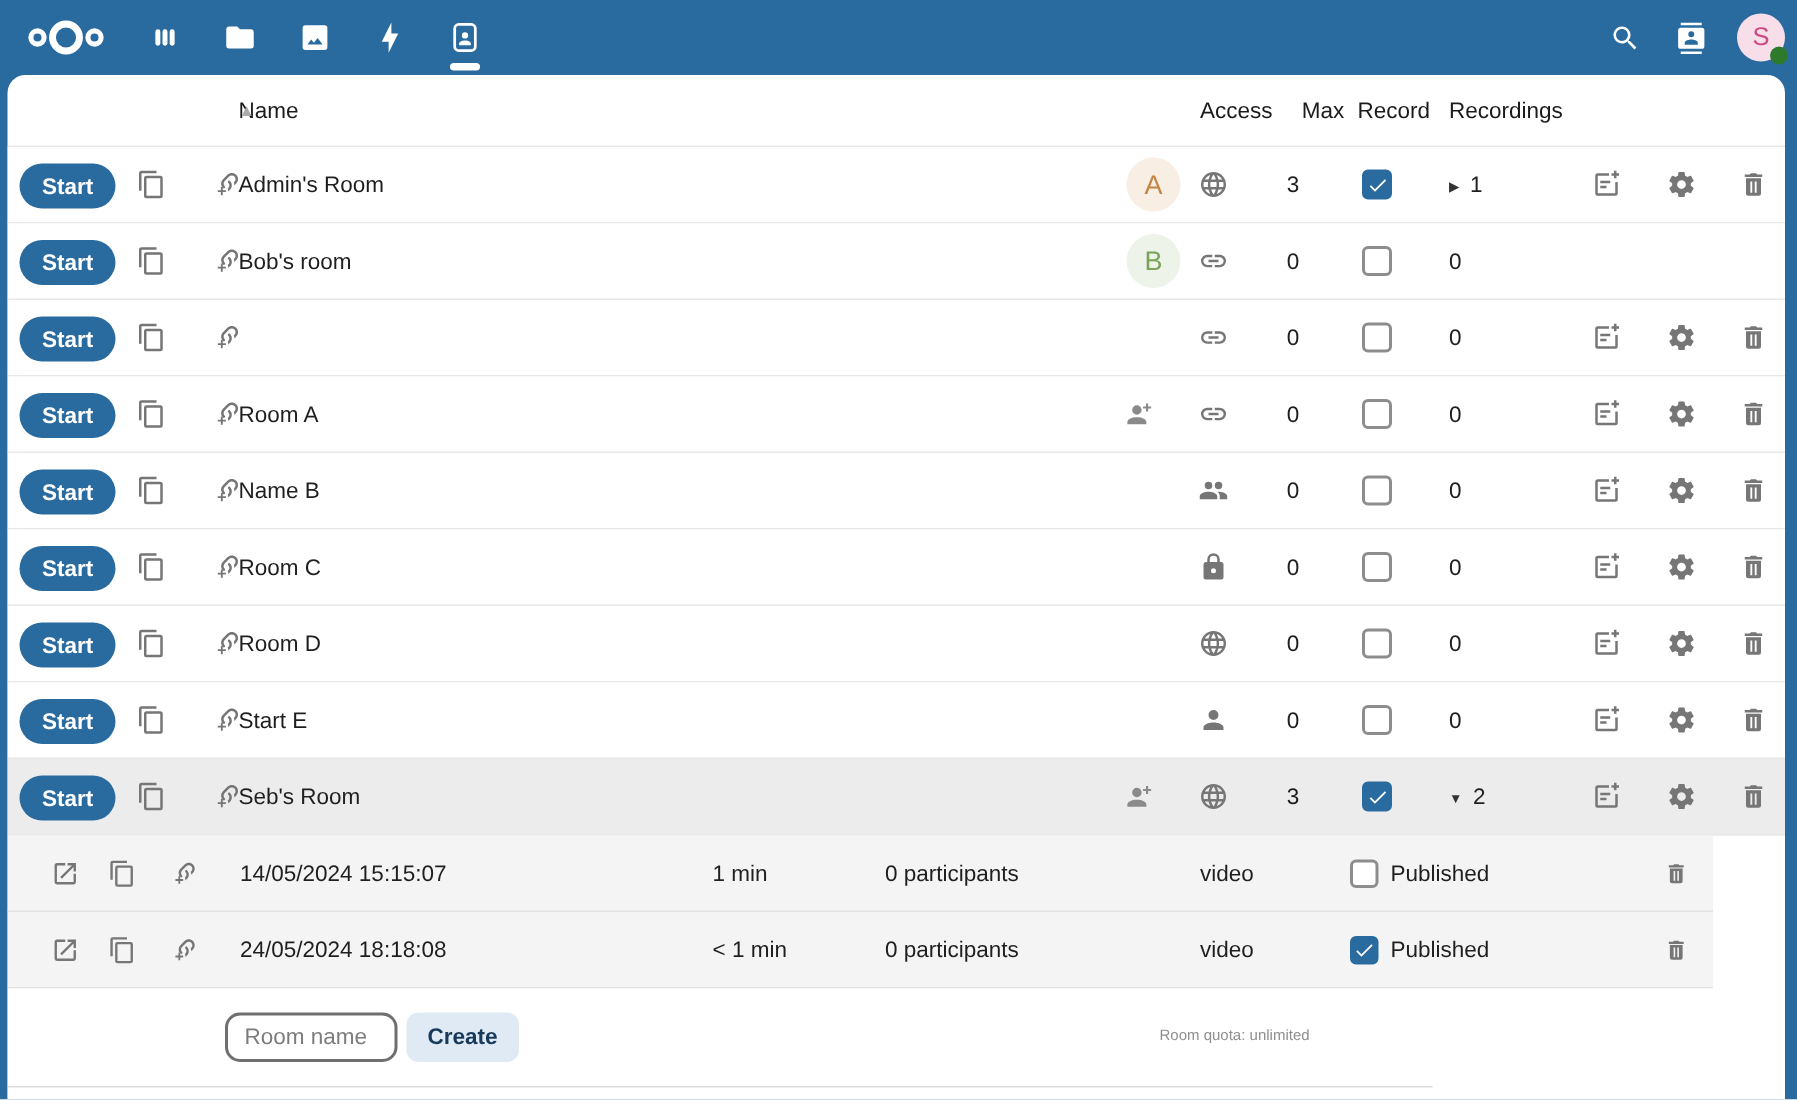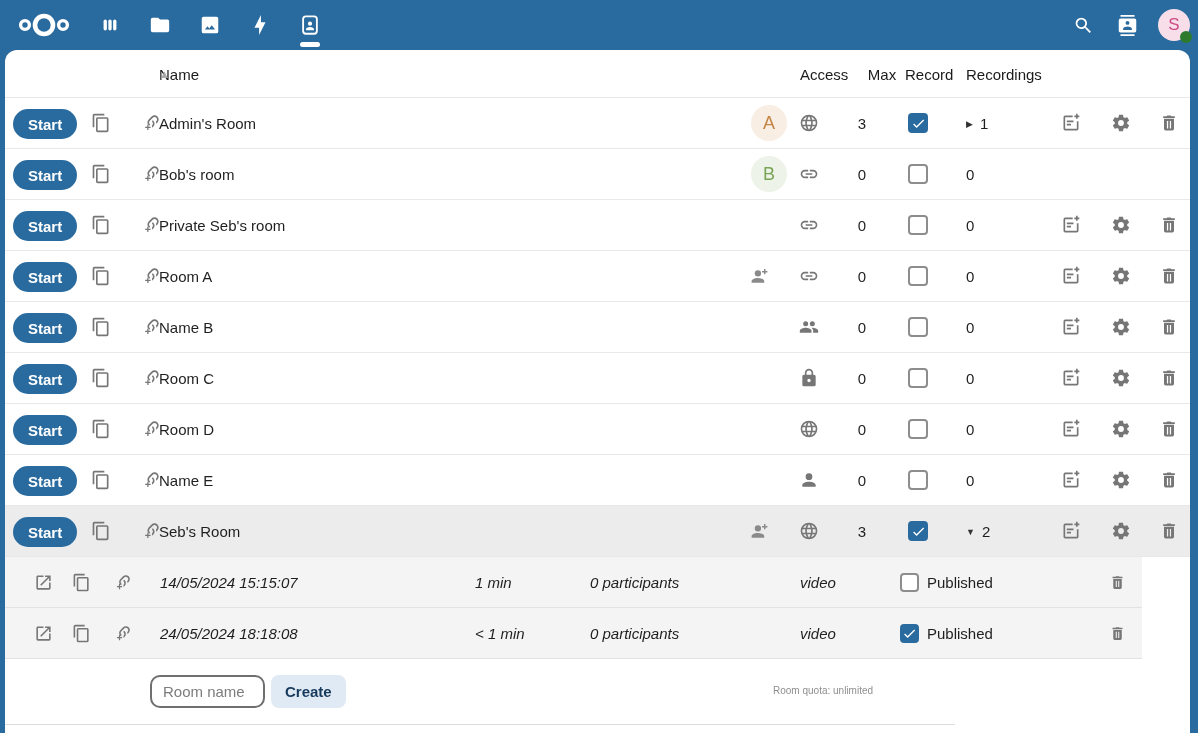--- a/index.html
+++ b/index.html
@@ -62,21 +62,21 @@
   .c-trash{left:1154px;cursor:pointer;}
 
   
   .recordings-area{position:relative;width:1137px;background:#f4f4f4;}
   .rec-row{position:relative;height:51px;border-bottom:1px solid #e2e2e2;font-size:15px;color:var(--text);}
   .r-icon{position:absolute;top:16px;width:19px;height:19px;display:flex;align-items:center;justify-content:center;cursor:pointer;}
   .r-icon svg{width:19px;height:19px;fill:var(--icon);}
   .r-open{left:29px;}
   .r-copy{left:67px;}
   .r-linkplus{left:108px;}
-  .r-text{position:absolute;top:0;height:51px;display:flex;align-items:center;font-style:italic;}
+  .r-text{position:absolute;top:0;height:51px;display:flex;align-items:center;}
   .r-date{left:155px;}
   .r-dur{left:453px;margin-left:17px;}
   .r-part{left:585px;}
   .r-type{left:795px;}
   .r-pub{position:absolute;left:895px;top:0;height:51px;display:flex;align-items:center;gap:8px;}
   .r-pub .checkbox{position:static;width:19px;height:19px;}
   .r-trash{left:1104px;top:17px;width:17px;height:17px;}
   .r-trash svg{width:17px;height:17px;}
 
   
@@ -243,21 +243,20 @@
             <svg viewBox="0 0 24 24">
               <path d="M19,21H8V7H19M19,5H8A2,2 0 0,0 6,7V21A2,2 0 0,0 8,23H19A2,2 0 0,0 21,21V7A2,2 0 0,0 19,5M16,1H4A2,2 0 0,0 2,3V17H4V3H16V1Z"></path>
             </svg>
           </span>
     <span class="cell-icon c-linkplus">
             <svg viewBox="0 0 24 24">
               <path d="M10.59,13.41C11,13.8 11,14.44 10.59,14.83C10.2,15.22 9.56,15.22 9.17,14.83C7.22,12.88 7.22,9.71 9.17,7.76L12.71,4.22C14.66,2.27 17.83,2.27 19.78,4.22C21.73,6.17 21.73,9.34 19.78,11.29L18.29,12.78C18.3,11.96 18.17,11.14 17.89,10.36L18.36,9.88C19.54,8.71 19.54,6.81 18.36,5.64C17.19,4.46 15.29,4.46 14.12,5.64L10.59,9.17C9.41,10.34 9.41,12.24 10.59,13.41M13.41,9.17C13.8,8.78 14.44,8.78 14.83,9.17C16.78,11.12 16.78,14.29 14.83,16.24L13.42,17.65C13.44,16.82 13.31,15.99 13.03,15.2L13.41,14.83C14.59,13.66 14.59,11.76 13.41,10.59C13,10.2 13,9.56 13.41,9.17Z"></path>
               <path d="M7.5,16.5V14H9V16.5H11.5V18H9V20.5H7.5V18H5V16.5Z"></path>
             </svg>
           </span>
-    <span class="room-name">Private Seb's room</span>
           <span class="cell-icon c-access">
             <svg viewBox="0 0 24 24">
               <path d="M3.9,12C3.9,10.29 5.29,8.9 7,8.9H11V7H7A5,5 0 0,0 2,12A5,5 0 0,0 7,17H11V15.1H7C5.29,15.1 3.9,13.71 3.9,12M8,13H16V11H8V13M17,7H13V8.9H17C18.71,8.9 20.1,10.29 20.1,12C20.1,13.71 18.71,15.1 17,15.1H13V17H17A5,5 0 0,0 22,12A5,5 0 0,0 17,7Z"></path>
             </svg>
           </span>
     <span class="c-max">0</span>
     <span class="checkbox"></span>
     <span class="rec-toggle">
             <span class="cnt">0</span>
           </span>
@@ -449,21 +448,21 @@
             <svg viewBox="0 0 24 24">
               <path d="M19,21H8V7H19M19,5H8A2,2 0 0,0 6,7V21A2,2 0 0,0 8,23H19A2,2 0 0,0 21,21V7A2,2 0 0,0 19,5M16,1H4A2,2 0 0,0 2,3V17H4V3H16V1Z"></path>
             </svg>
           </span>
     <span class="cell-icon c-linkplus">
             <svg viewBox="0 0 24 24">
               <path d="M10.59,13.41C11,13.8 11,14.44 10.59,14.83C10.2,15.22 9.56,15.22 9.17,14.83C7.22,12.88 7.22,9.71 9.17,7.76L12.71,4.22C14.66,2.27 17.83,2.27 19.78,4.22C21.73,6.17 21.73,9.34 19.78,11.29L18.29,12.78C18.3,11.96 18.17,11.14 17.89,10.36L18.36,9.88C19.54,8.71 19.54,6.81 18.36,5.64C17.19,4.46 15.29,4.46 14.12,5.64L10.59,9.17C9.41,10.34 9.41,12.24 10.59,13.41M13.41,9.17C13.8,8.78 14.44,8.78 14.83,9.17C16.78,11.12 16.78,14.29 14.83,16.24L13.42,17.65C13.44,16.82 13.31,15.99 13.03,15.2L13.41,14.83C14.59,13.66 14.59,11.76 13.41,10.59C13,10.2 13,9.56 13.41,9.17Z"></path>
               <path d="M7.5,16.5V14H9V16.5H11.5V18H9V20.5H7.5V18H5V16.5Z"></path>
             </svg>
           </span>
-    <span class="room-name">Name E</span>
+    <span class="room-name">Start E</span>
           <span class="cell-icon c-access">
             <svg viewBox="0 0 24 24">
               <path d="M12,4A4,4 0 0,1 16,8A4,4 0 0,1 12,12A4,4 0 0,1 8,8A4,4 0 0,1 12,4M12,14C16.42,14 20,15.79 20,18V20H4V18C4,15.79 7.58,14 12,14Z"></path>
             </svg>
           </span>
     <span class="c-max">0</span>
     <span class="checkbox"></span>
     <span class="rec-toggle">
             <span class="cnt">0</span>
           </span>

